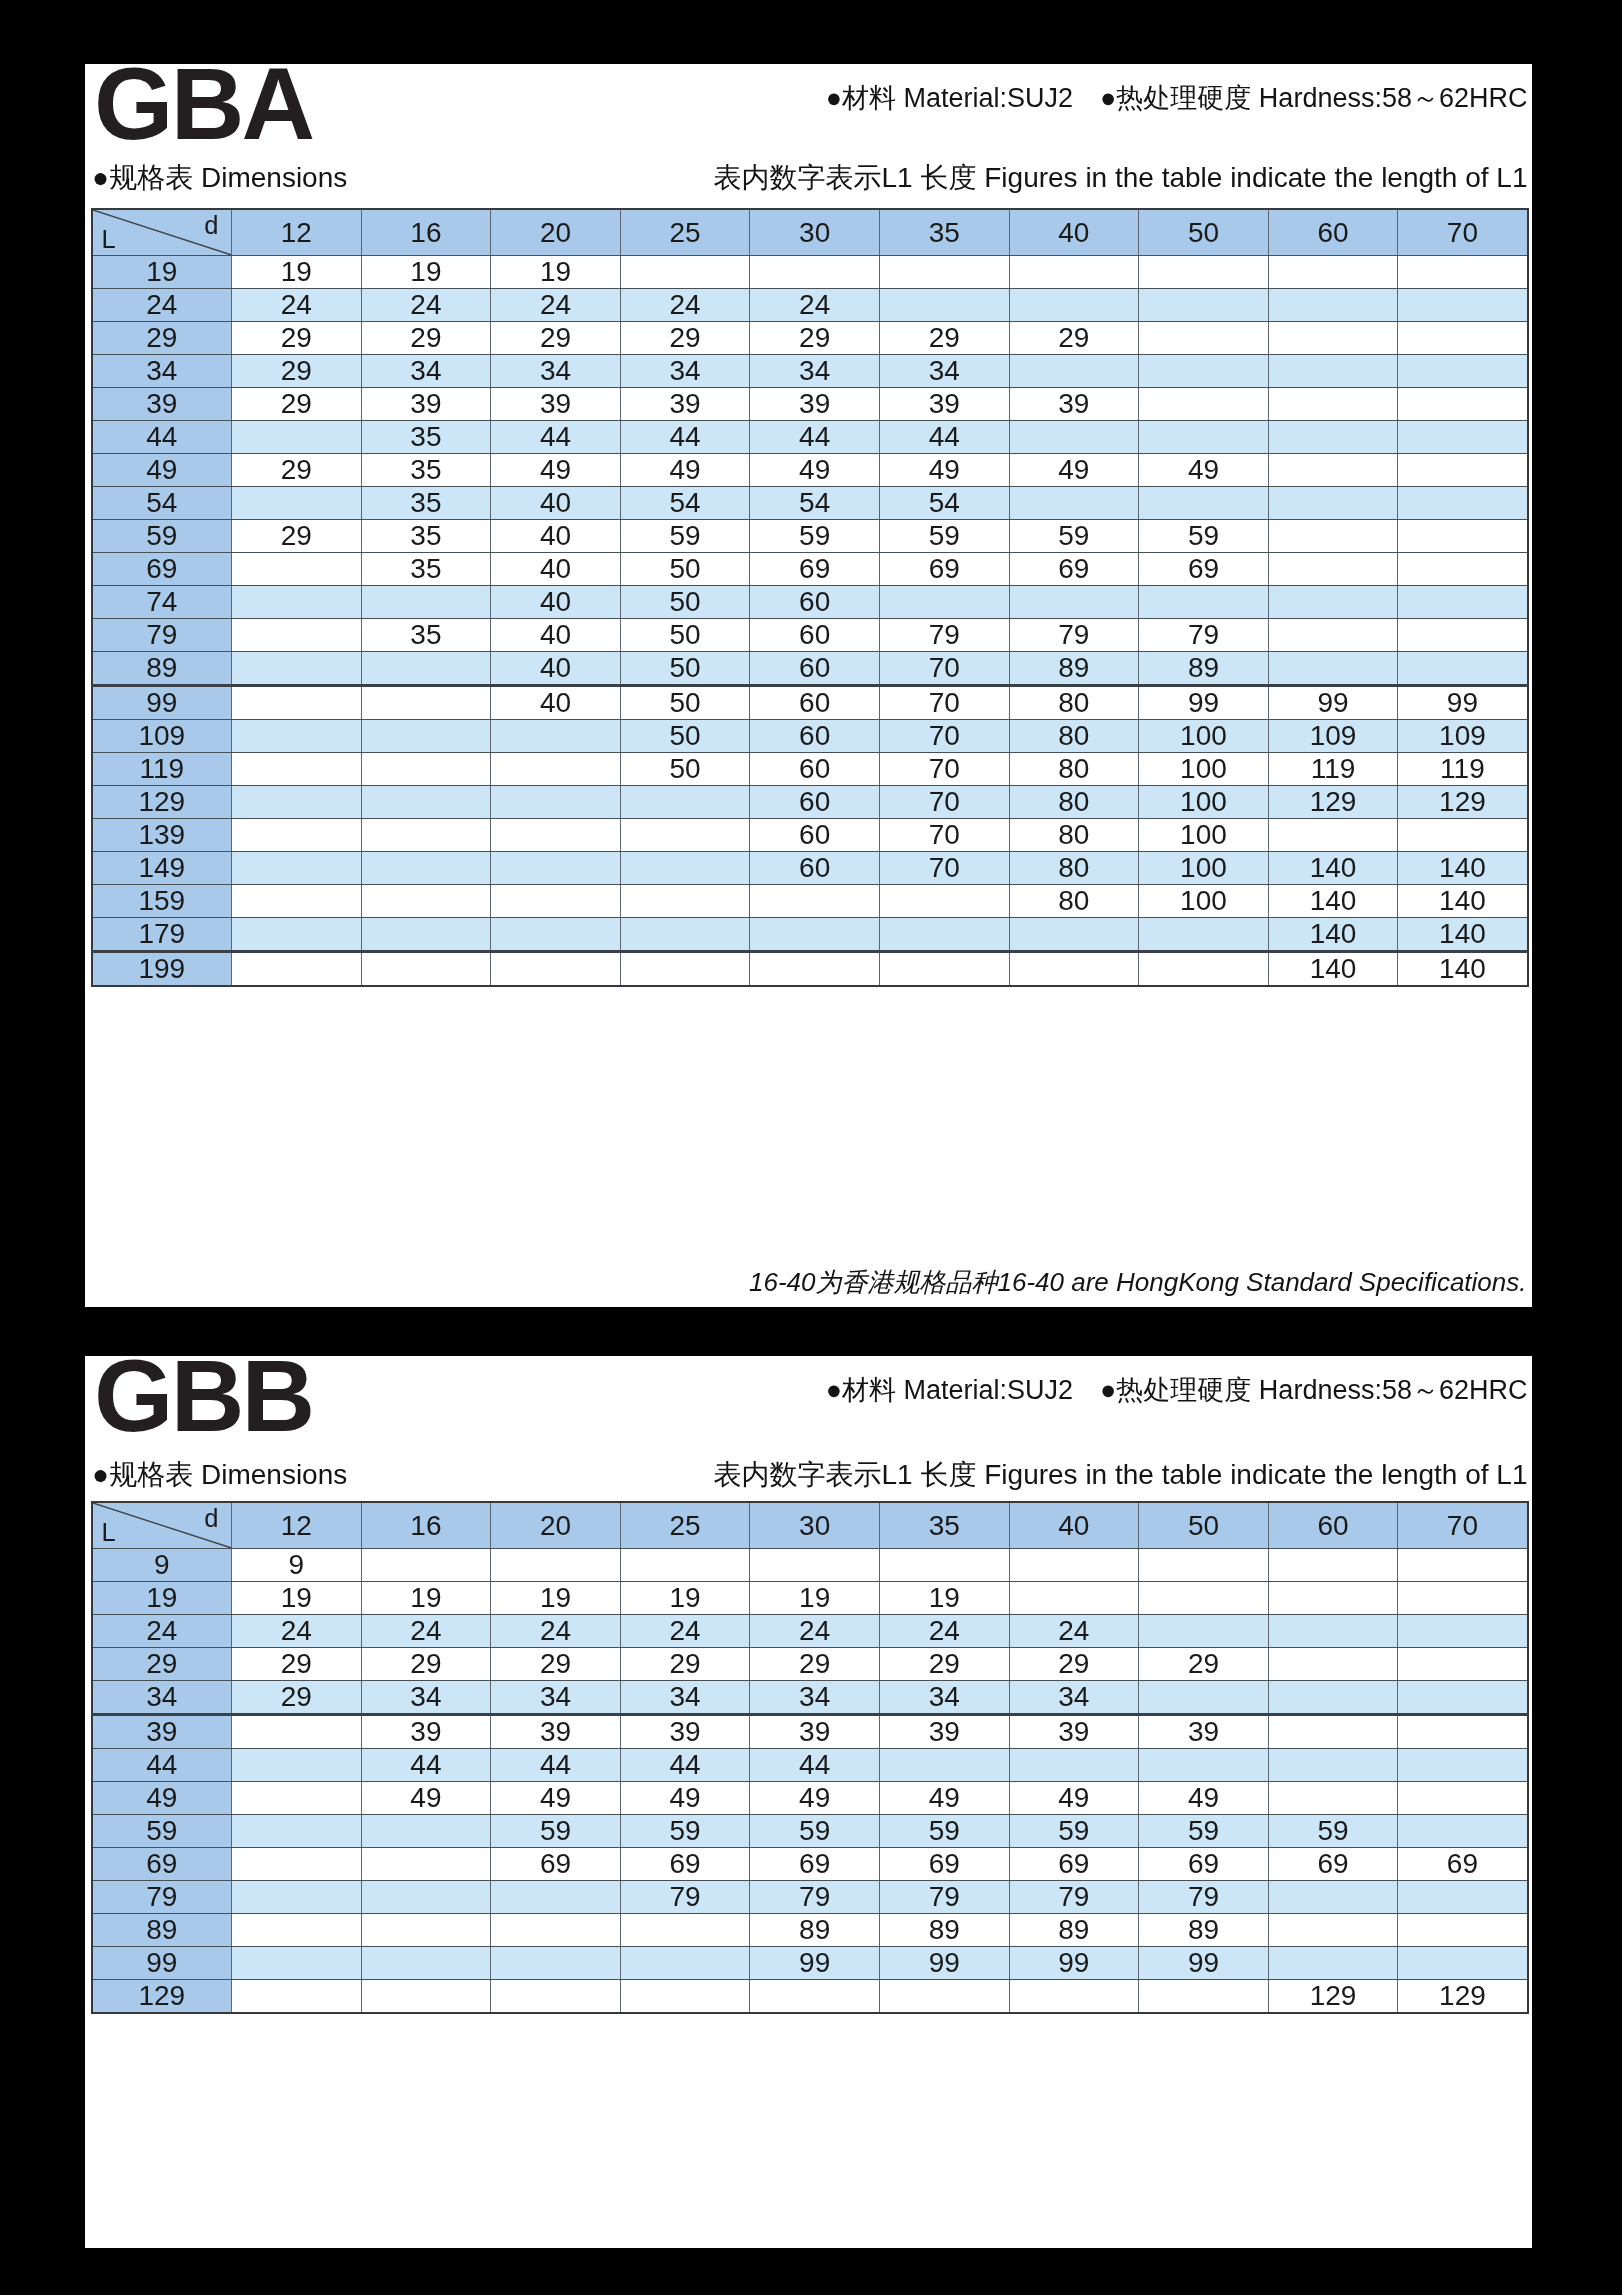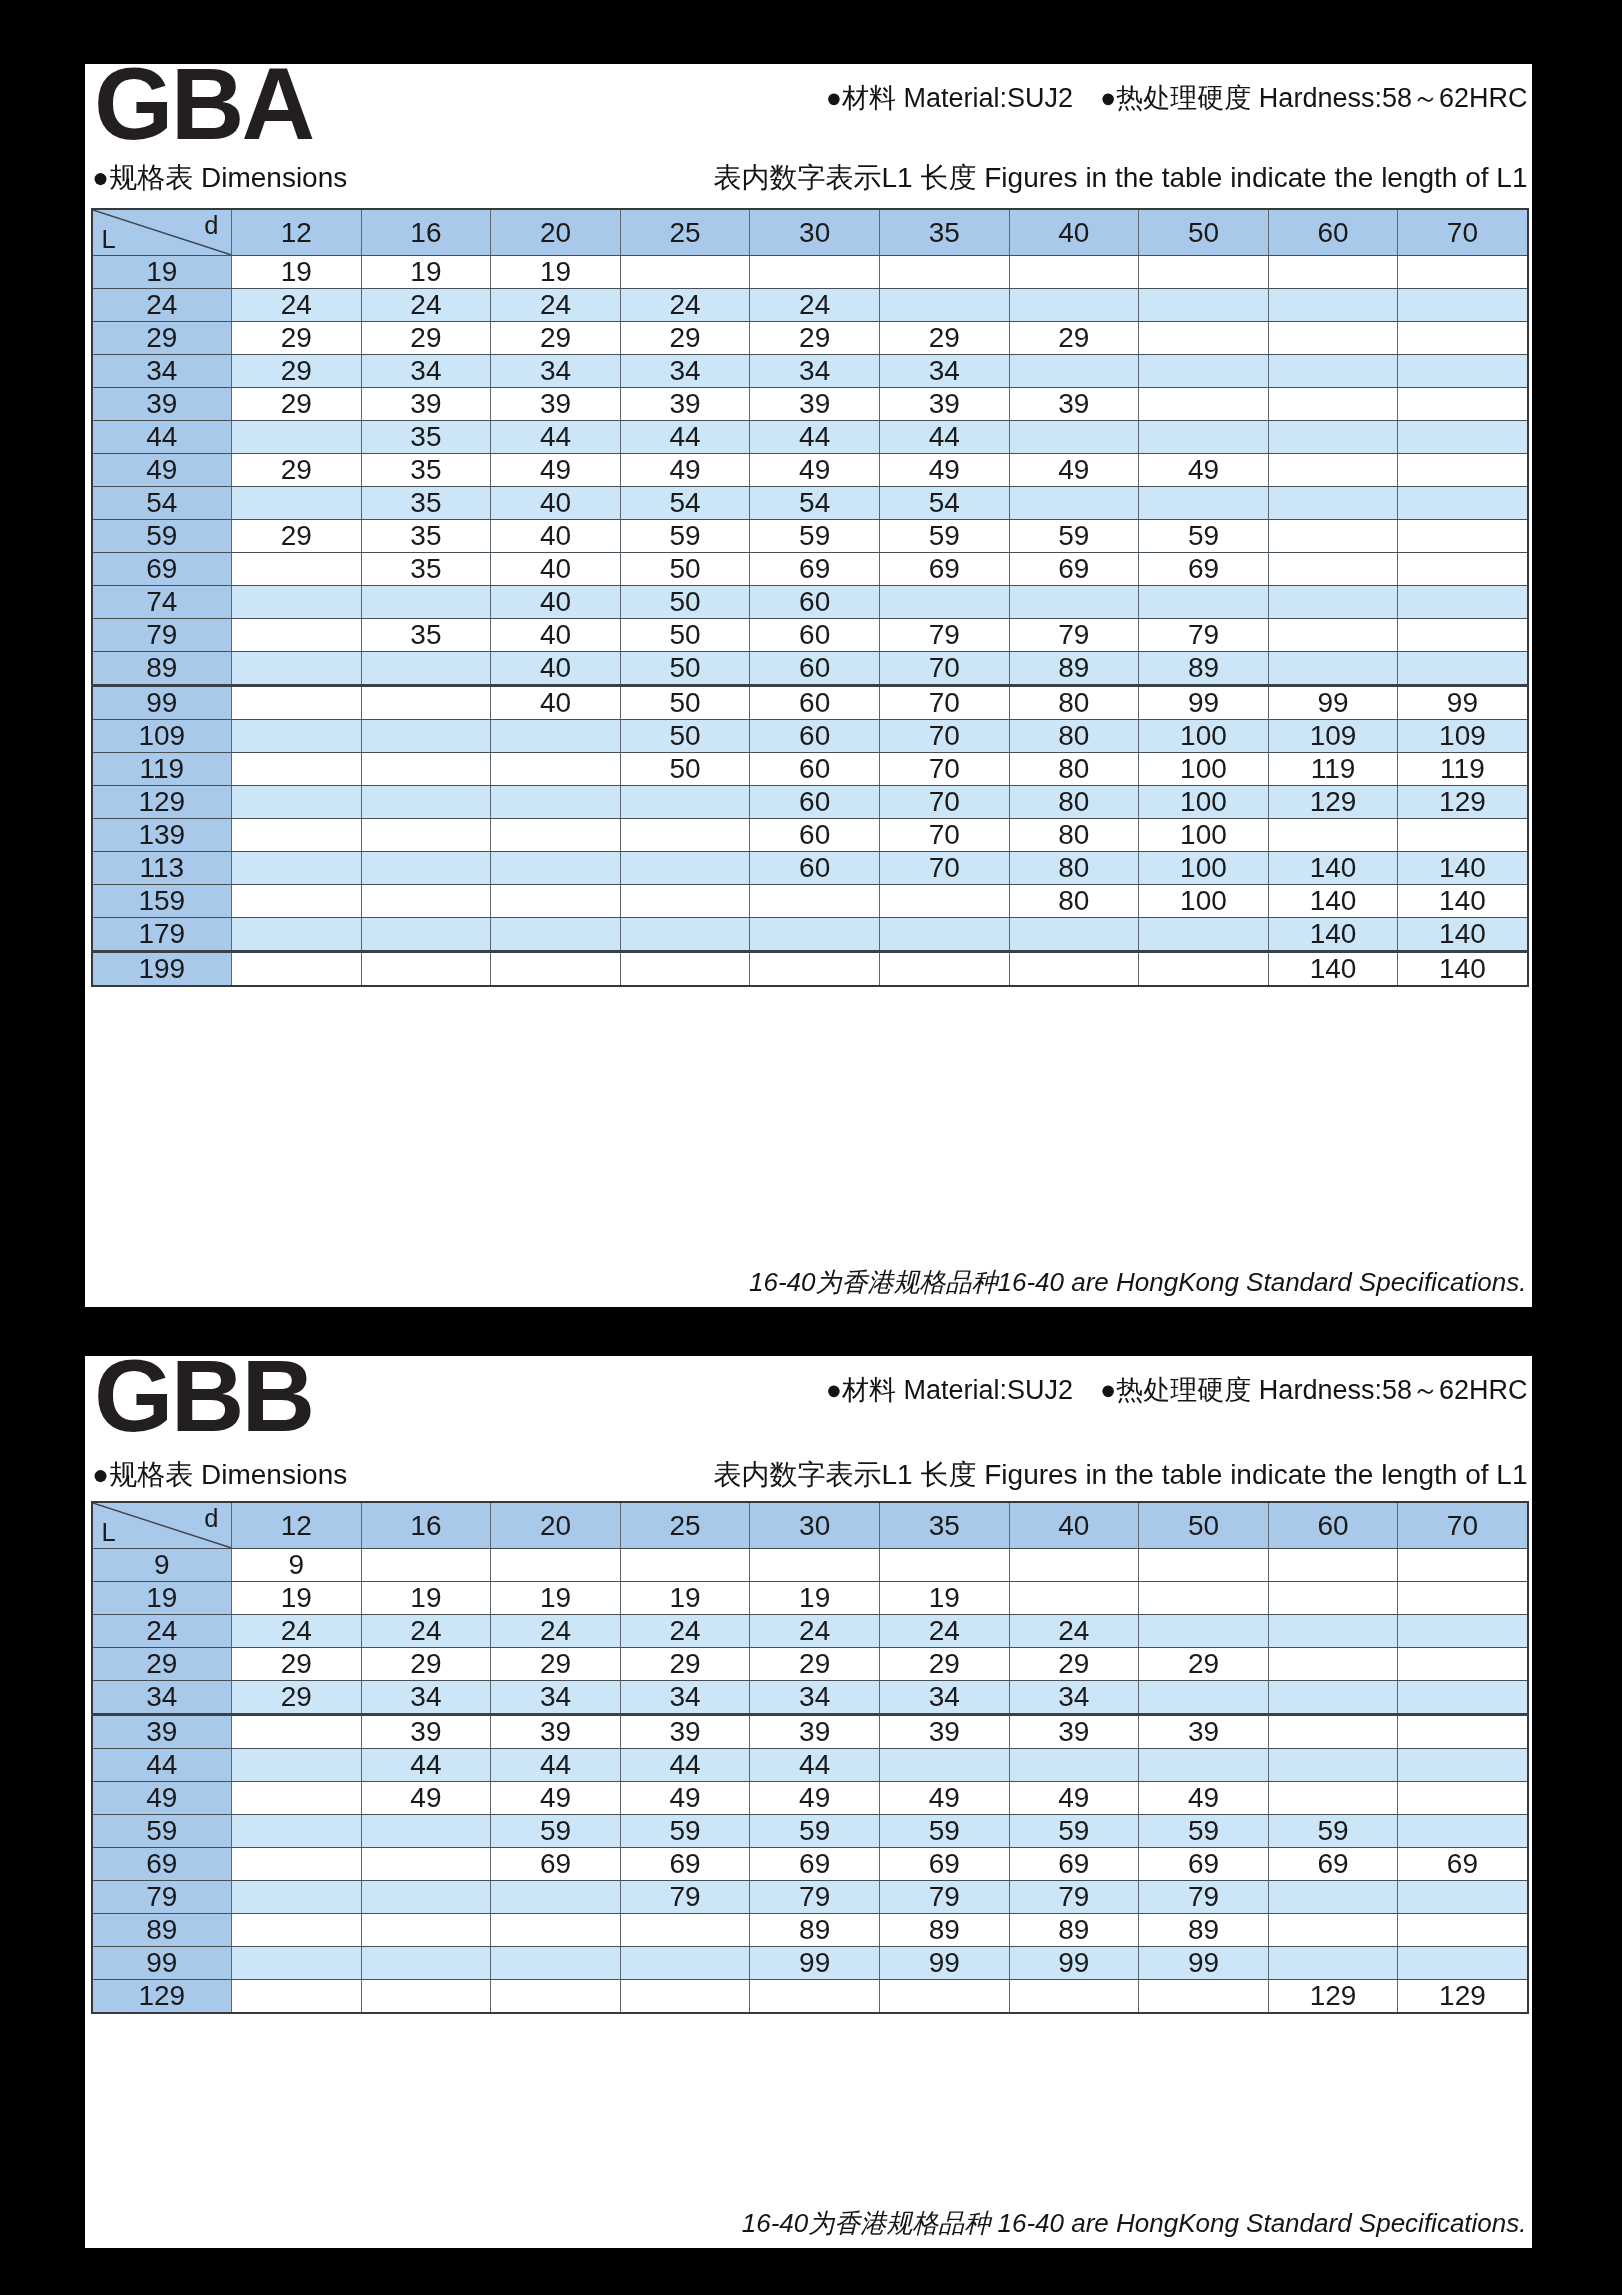--- a/index.html
+++ b/index.html
@@ -316,21 +316,21 @@
             <td></td>
             <td></td>
             <td>60</td>
             <td>70</td>
             <td>80</td>
             <td>100</td>
             <td></td>
             <td></td>
           </tr>
           <tr class="alt">
-            <th>113</th>
+            <th>149</th>
             <td></td>
             <td></td>
             <td></td>
             <td></td>
             <td>60</td>
             <td>70</td>
             <td>80</td>
             <td>100</td>
             <td>140</td>
             <td>140</td>
@@ -602,17 +602,16 @@
             <td></td>
             <td></td>
             <td></td>
             <td></td>
             <td></td>
             <td>129</td>
             <td>129</td>
           </tr>
         </tbody>
       </table>
-    <div class="footer-note">16-40为香港规格品种 16-40 are HongKong Standard Specifications.</div>
   </section>
 
 </div>
 
 
 </body></html>

